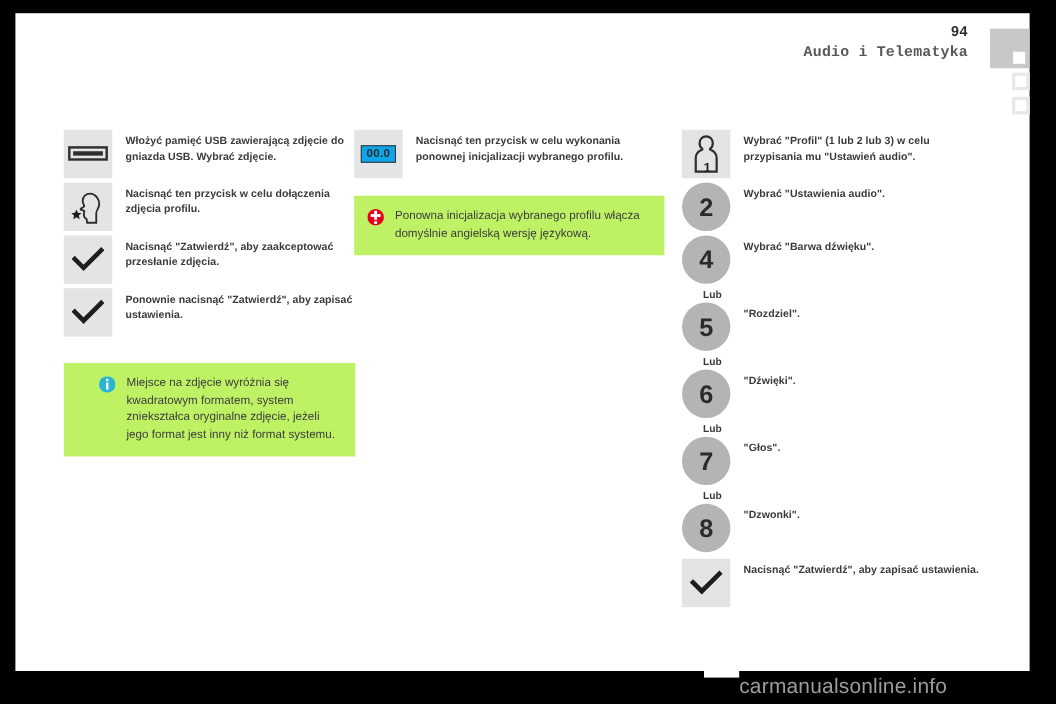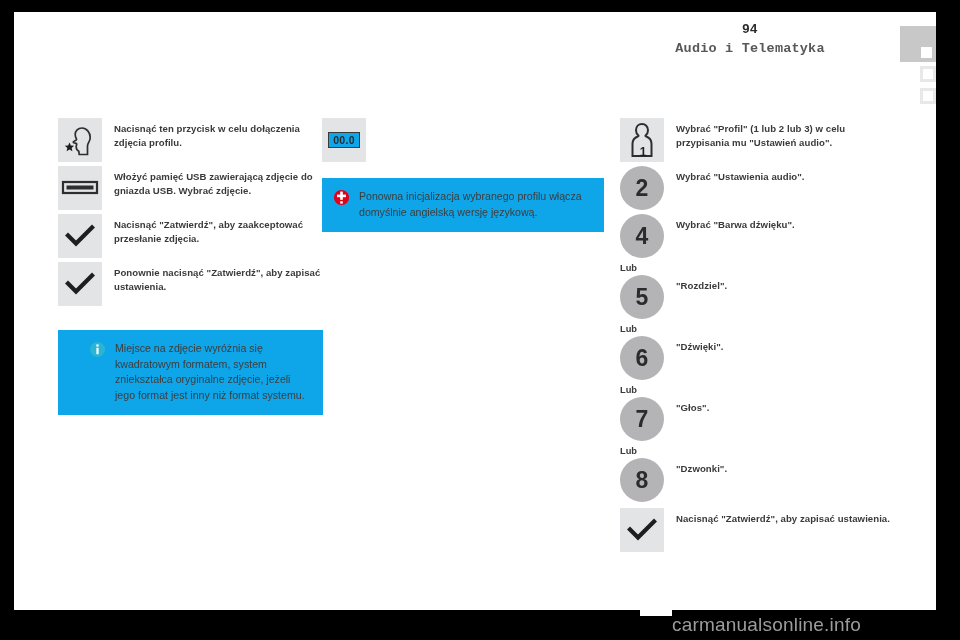--- a/index.html
+++ b/index.html
@@ -17,21 +17,21 @@
   
   .band-top    { position:absolute; left:0; top:0;    width:960px; height:12px; background:#000; }
   .band-bottom { position:absolute; left:0; bottom:0; width:960px; height:30px; background:#000; }
   .band-left   { position:absolute; left:0; top:0;    width:14px;  height:640px; background:#000; }
   .band-right  { position:absolute; right:0; top:0;   width:24px;  height:640px; background:#000; }
   .edge-grey   { position:absolute; right:0; top:0;   width:14px;  height:640px; background:#8f8f8f; }
 
   
   .header {
     position: absolute; left: 620px; top: 22px; width: 260px;
-    text-align: center;
+    text-align: right;
   }
   .page-num {
     font-size: 13px; font-weight: bold; color: #2b2b2b;
     letter-spacing: .5px; line-height: 14px;
   }
   .header-title {
     font-size: 13.5px; font-weight: bold; color: #58585a;
     letter-spacing: .2px; margin-top: 5px; font-family: Liberation Mono, monospace;
   }
 
@@ -78,26 +78,26 @@
   
   .badge {
     width: 44px; height: 44px; min-width: 44px; border-radius: 50%;
     background: #b4b4b6; color: #2b2b2b;
     display: flex; align-items: center; justify-content: center;
     font-size: 23px; font-weight: bold; font-family: "Liberation Sans", sans-serif;
   }
 
   .orlab {
     font-size: 9.3px; font-weight: bold; color: #3a3a3a;
-    margin: 1px 0 1px 0; line-height: 12px;
+    margin: 1px 0 1px 19px; line-height: 12px;
   }
 
   
   .note {
-    background: #0ea5e9;
+    background: #bef264;
     padding: 11px 12px 12px 12px;
     display: flex; align-items: flex-start;
   }
   .note .ntxt {
     font-size: 10.6px; color: #3d3d3d; line-height: 15.5px;
     padding-left: 10px;
   }
   .note-info { margin-top: 24px; padding-left: 32px; }
   .note-warn { margin-top: 16px; }
 
@@ -141,36 +141,36 @@
   <div class="tab-block">
     <div class="dot"></div>
   </div>
   <div class="tab-sq s1"></div>
   <div class="tab-sq s2"></div>
 
   <div class="col col-left">
 
     <div class="row">
       <div class="tile">
+        <svg width="38" height="24" viewBox="0 0 38 24">
+          <rect x="2" y="6" width="34" height="11" fill="none" stroke="#2e2e2e" stroke-width="2.2"></rect>
+          <rect x="5.5" y="9.5" width="27" height="4" fill="#2e2e2e"></rect>
+        </svg>
+      </div>
+      <div class="txt">Włożyć pamięć USB zawierającą zdjęcie do gniazda USB. Wybrać zdjęcie.</div>
+    </div>
+
+    <div class="row">
+      <div class="tile">
         <svg width="40" height="40" viewBox="0 0 40 40">
           <path d="M22 8c-4 0-6.8 2.8-6.8 6.6 0 2 .7 3.3 1.2 4.1.3.5.2 1-.2 1.3l-2.6 1.6c-.5.3-.4.9.1 1.1l2.4.7c.5.2.7.7.5 1.2-.3.8-.4 1.6-.4 2.4 0 2.3 1.3 3.6 2.6 4.3l.4 3.2h8.3V26c0-1.6.6-2.7 1.3-3.9.8-1.3 1.4-2.8 1.4-4.6C30.2 12.6 26.6 8 22 8z" fill="none" stroke="#2e2e2e" stroke-width="1.7"></path>
           <path d="M9.5 22.4l1.35 3.05 3.3.33-2.48 2.23.71 3.25-2.88-1.7-2.88 1.7.71-3.25L4.84 25.8l3.31-.33z" fill="#1e1e1e"></path>
         </svg>
       </div>
       <div class="txt">Nacisnąć ten przycisk w celu dołączenia zdjęcia profilu.</div>
-    </div>
-
-    <div class="row">
-      <div class="tile">
-        <svg width="38" height="24" viewBox="0 0 38 24">
-          <rect x="2" y="6" width="34" height="11" fill="none" stroke="#2e2e2e" stroke-width="2.2"></rect>
-          <rect x="5.5" y="9.5" width="27" height="4" fill="#2e2e2e"></rect>
-        </svg>
-      </div>
-      <div class="txt">Włożyć pamięć USB zawierającą zdjęcie do gniazda USB. Wybrać zdjęcie.</div>
     </div>
 
     <div class="row">
       <div class="tile">
         <svg width="30" height="26" viewBox="0 0 30 26">
           <path d="M3 12.5 L11 20.5 L27 4.5" fill="none" stroke="#1e1e1e" stroke-width="4.2" stroke-linecap="square"></path>
         </svg>
       </div>
       <div class="txt">Nacisnąć "Zatwierdź", aby zaakceptować przesłanie zdjęcia.</div>
     </div>
@@ -195,20 +195,21 @@
       <div class="ntxt">Miejsce na zdjęcie wyróżnia się kwadratowym formatem, system zniekształca oryginalne zdjęcie, jeżeli jego format jest inny niż format systemu.</div>
     </div>
   </div>
 
   <div class="col col-mid">
 
     <div class="row">
       <div class="tile">
         <span class="zeroicon">00.0</span>
       </div>
+      <div class="txt">Nacisnąć ten przycisk w celu wykonania ponownej inicjalizacji wybranego profilu.</div>
     </div>
 
     <div class="note note-warn">
       <span class="icon-warn">
         <svg width="15" height="15" viewBox="0 0 15 15">
           <path d="M7.5 0 C11.6 0 15 3.4 15 7.5 C15 11.6 11.6 15 7.5 15 C3.4 15 0 11.6 0 7.5 C0 3.4 3.4 0 7.5 0 Z" fill="#e2001a"></path>
           <rect x="6.2" y="1.6" width="2.6" height="8.2" fill="#ffffff"></rect>
           <rect x="3.0" y="4.6" width="9.0" height="2.6" fill="#ffffff"></rect>
           <rect x="6.2" y="11.2" width="2.6" height="2.4" fill="#ffffff"></rect>
         </svg>

